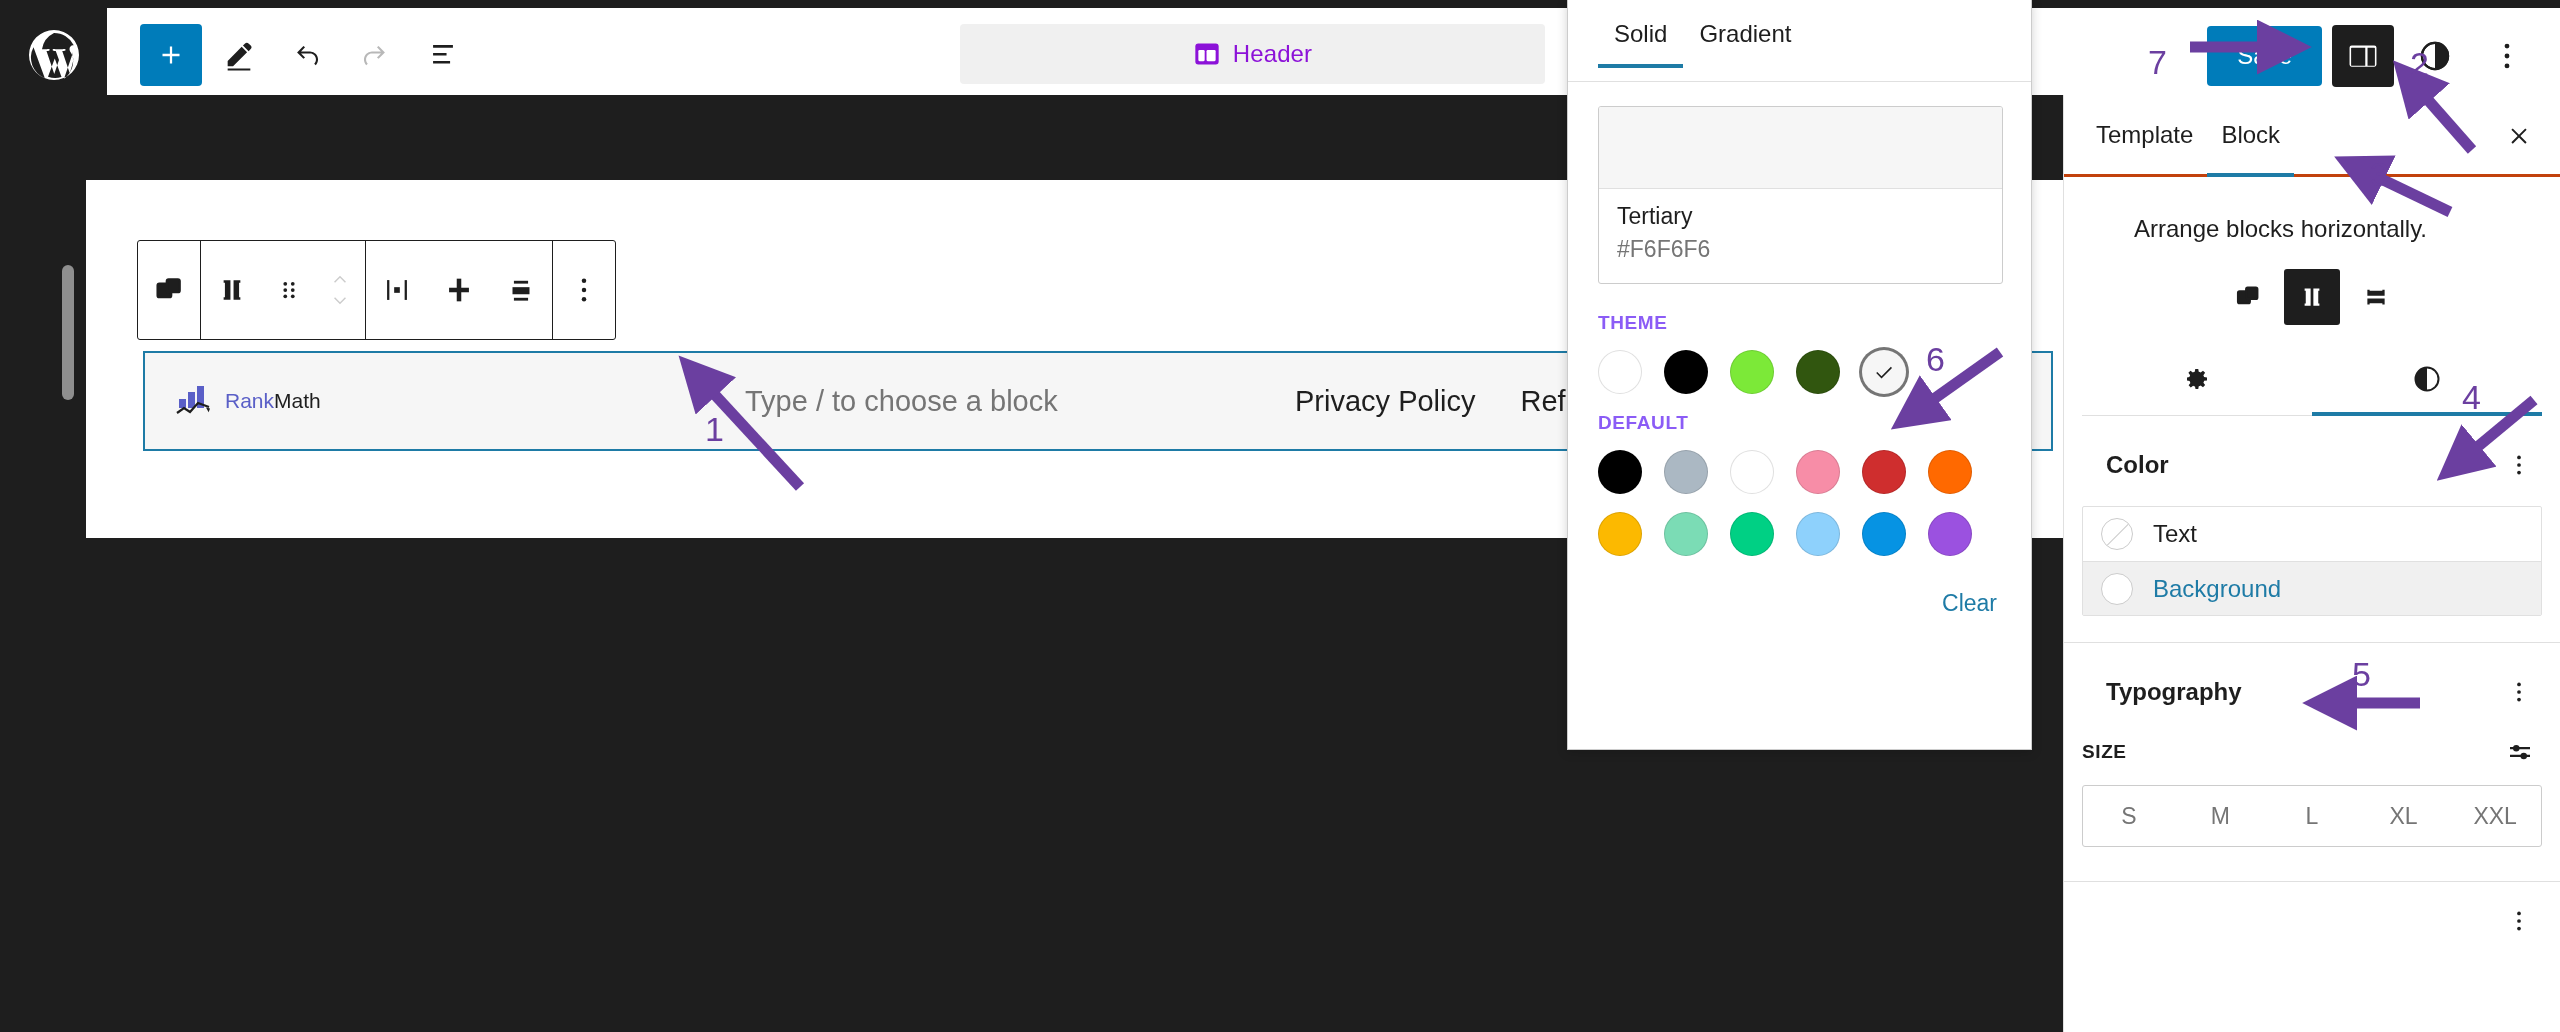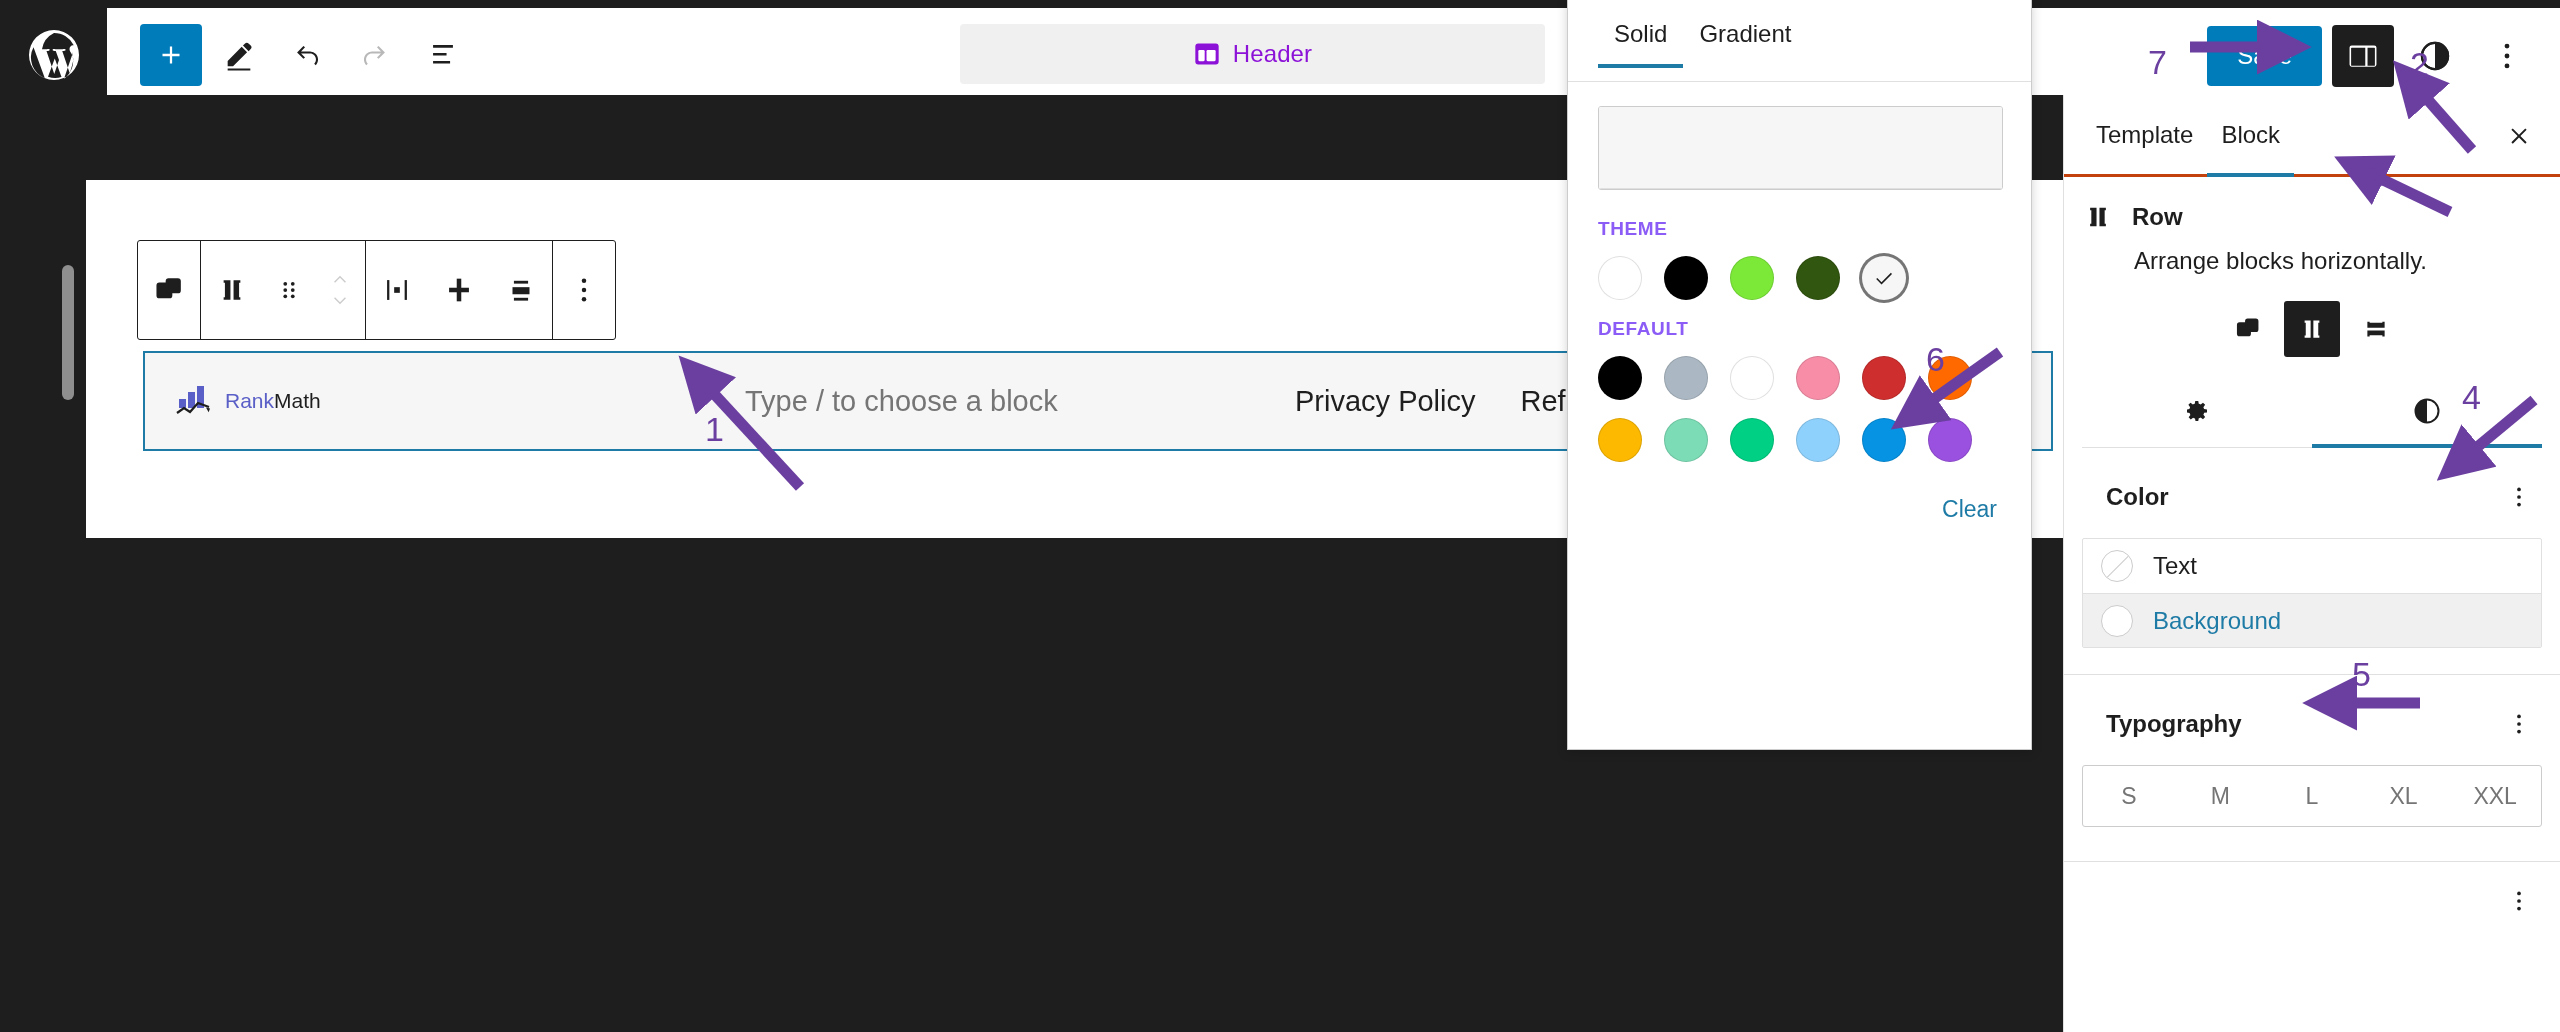--- a/index.html
+++ b/index.html
@@ -446,20 +446,24 @@
 
   <div class="popover">
     <div class="pop-tabs">
       <button class="pop-tab active">Solid</button>
       <button class="pop-tab">Gradient</button>
     </div>
 
     <div class="pop-body">
       <div class="swatch-preview">
         <div class="swatch-preview-color" style="background: rgb(246, 246, 246);"></div>
+        <div class="swatch-preview-meta">
+          <div class="sp-name">Tertiary</div>
+          <div class="sp-hex">#F6F6F6</div>
+        </div>
       </div>
 
       <div class="pal-label">THEME</div>
       <div class="pal-row" id="theme-row">
           <span class="swatch" title="#FFFFFF" style="background: rgb(255, 255, 255);"></span>
           <span class="swatch" title="#000000" style="background: rgb(0, 0, 0);"></span>
           <span class="swatch" title="#7CE938" style="background: rgb(124, 233, 56);"></span>
           <span class="swatch" title="#31560F" style="background: rgb(49, 86, 15);"></span>
           <span class="swatch selected" title="#F6F6F6" style="background: rgb(246, 246, 246);">
             <span class="chk">
@@ -499,26 +503,20 @@
       <button class="sb-tab">Template</button>
       <button class="sb-tab active">Block</button>
       <button class="sb-close">
         <svg viewBox="0 0 24 24" width="30" height="30">
             <path d="M13.1 12l5-5-1.1-1.1-5 5-5-5L5.9 7l5 5-5 5L7 18.1l5-5 5 5 1.1-1.1z"></path>
           </svg>
       </button>
     </div>
 
     <div class="block-card">
-      <div class="bc-head">
-        <svg viewBox="0 0 24 24" width="32" height="32" fill="none" stroke="#1e1e1e" stroke-width="1.8" stroke-linecap="square">
-          <path d="M7 6h3v12H7M17 6h-3v12h3"></path>
-        </svg>
-        <span class="bc-title">Row</span>
-      </div>
       <div class="bc-desc">Arrange blocks horizontally.</div>
 
       <div class="variations">
         <button class="var-btn">
           <svg viewBox="0 0 24 24" width="30" height="30" fill="none" stroke="currentColor" stroke-width="1.7" style="stroke:#1e1e1e">
             <rect x="4" y="7.5" width="9.5" height="9.5" rx="1.2"></rect>
             <rect x="10.5" y="4.5" width="9" height="9" rx="1.2"></rect>
           </svg>
         </button>
         <button class="var-btn active">
@@ -576,20 +574,31 @@
 
     <div class="section">
       <div class="section-head">
         <span class="section-title">Typography</span>
         <button class="kebab">
           <svg viewBox="0 0 24 24" width="28" height="28">
               <circle cx="12" cy="5.5" r="1.6"></circle>
               <circle cx="12" cy="12" r="1.6"></circle>
               <circle cx="12" cy="18.5" r="1.6"></circle>
             </svg>
+        </button>
+      </div>
+      <div class="size-head">
+        <span class="size-label">SIZE</span>
+        <button class="size-toggle">
+          <svg viewBox="0 0 24 24" width="30" height="30">
+            <rect x="4" y="8" width="16" height="1.8"></rect>
+              <circle cx="9" cy="8.9" r="2.6"></circle>
+            <rect x="4" y="14.2" width="16" height="1.8"></rect>
+              <circle cx="15" cy="15.1" r="2.6"></circle>
+          </svg>
         </button>
       </div>
       <div class="size-group" id="size-group">
           <button class="size-opt">S</button>
           <button class="size-opt">M</button>
           <button class="size-opt">L</button>
           <button class="size-opt">XL</button>
           <button class="size-opt">XXL</button>
         </div>
     </div>

